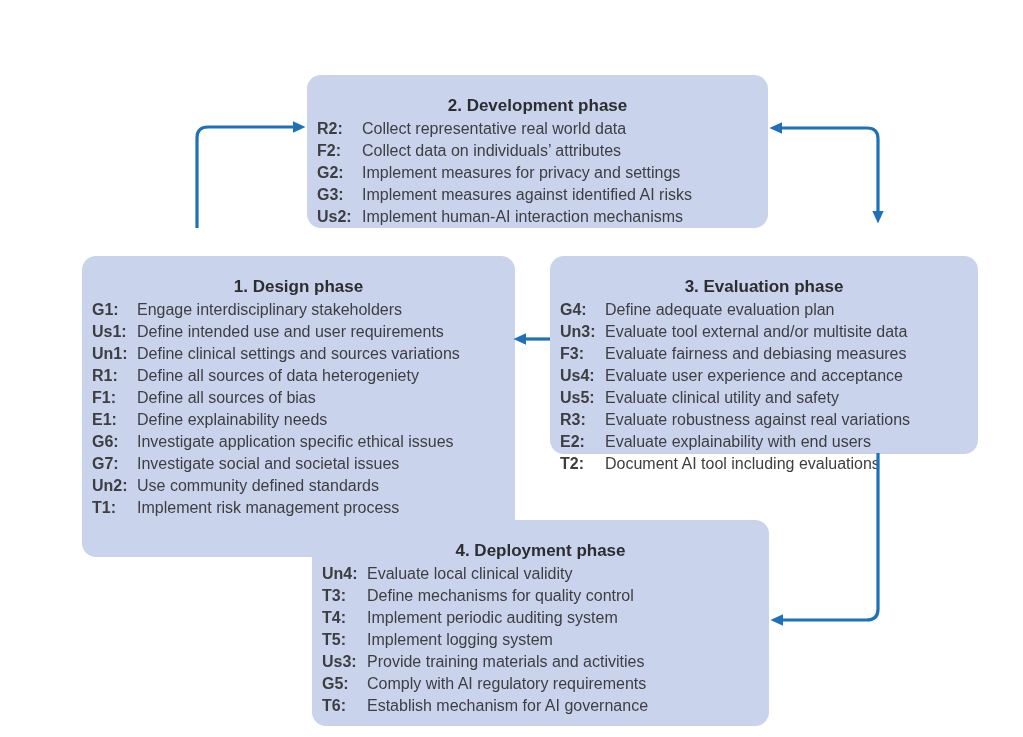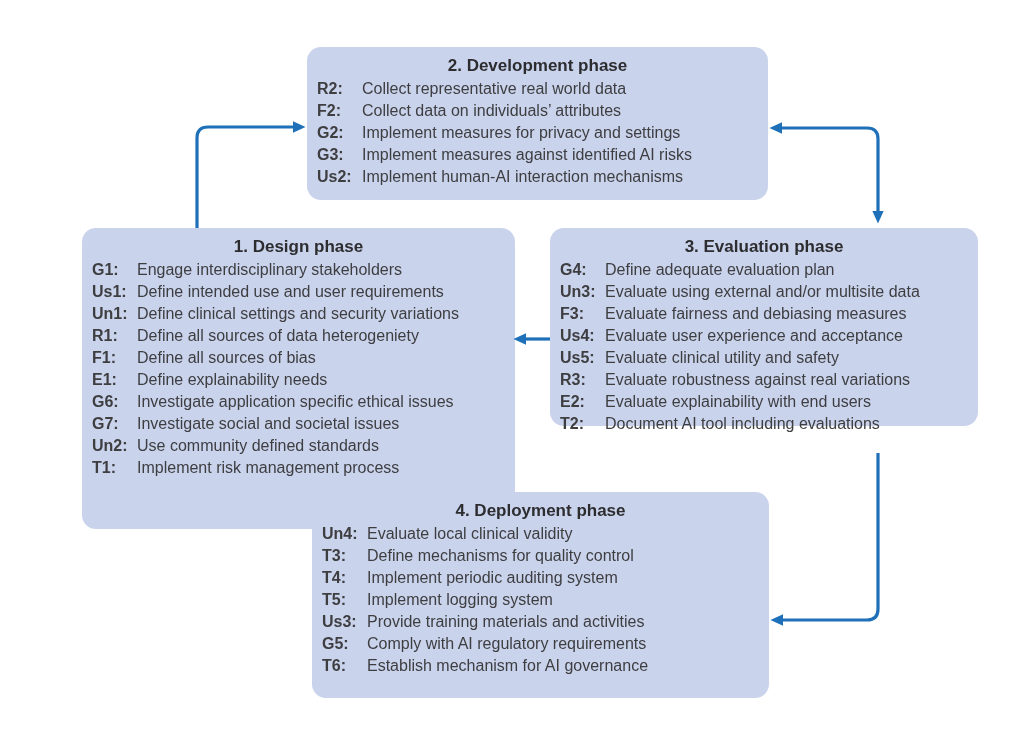--- a/index.html
+++ b/index.html
@@ -6,21 +6,22 @@
   .canvas{
     position:relative;width:1023px;height:737px;overflow:hidden;
     background:#ffffff;
     font-family:"Liberation Sans",sans-serif;
   }
   .phase-box{
     position:absolute;
     box-sizing:border-box;
     background:var(--box-fill,#c9d3ec);
     border-radius:14px;
-    padding:7px 10px 0 10px;
+    padding:19px 10px 0 10px;
+    margin-top:28px;
   }
   .phase-title{
     margin:0 0 1px 0;
     font-size:17px;
     font-weight:bold;
     line-height:23px;
     text-align:center;
     color:var(--title-color,#2d2d30);
   }
   .row{
@@ -77,21 +78,21 @@
     <div class="row">
       <span class="code">G1:</span>
       <span class="desc">Engage interdisciplinary stakeholders</span>
     </div>
     <div class="row">
       <span class="code">Us1:</span>
       <span class="desc">Define intended use and user requirements</span>
     </div>
     <div class="row">
       <span class="code">Un1:</span>
-      <span class="desc">Define clinical settings and security variations</span>
+      <span class="desc">Define clinical settings and sources variations</span>
     </div>
     <div class="row">
       <span class="code">R1:</span>
       <span class="desc">Define all sources of data heterogeniety</span>
     </div>
     <div class="row">
       <span class="code">F1:</span>
       <span class="desc">Define all sources of bias</span>
     </div>
     <div class="row">
@@ -117,21 +118,21 @@
   </div>
 
   <div class="phase-box" style="left:550px;top:228px;width:428px;height:198px;">
     <h3 class="phase-title">3. Evaluation phase</h3>
     <div class="row">
       <span class="code">G4:</span>
       <span class="desc">Define adequate evaluation plan</span>
     </div>
     <div class="row">
       <span class="code">Un3:</span>
-      <span class="desc">Evaluate using external and/or multisite data</span>
+      <span class="desc">Evaluate tool external and/or multisite data</span>
     </div>
     <div class="row">
       <span class="code">F3:</span>
       <span class="desc">Evaluate fairness and debiasing measures</span>
     </div>
     <div class="row">
       <span class="code">Us4:</span>
       <span class="desc">Evaluate user experience and acceptance</span>
     </div>
     <div class="row">

